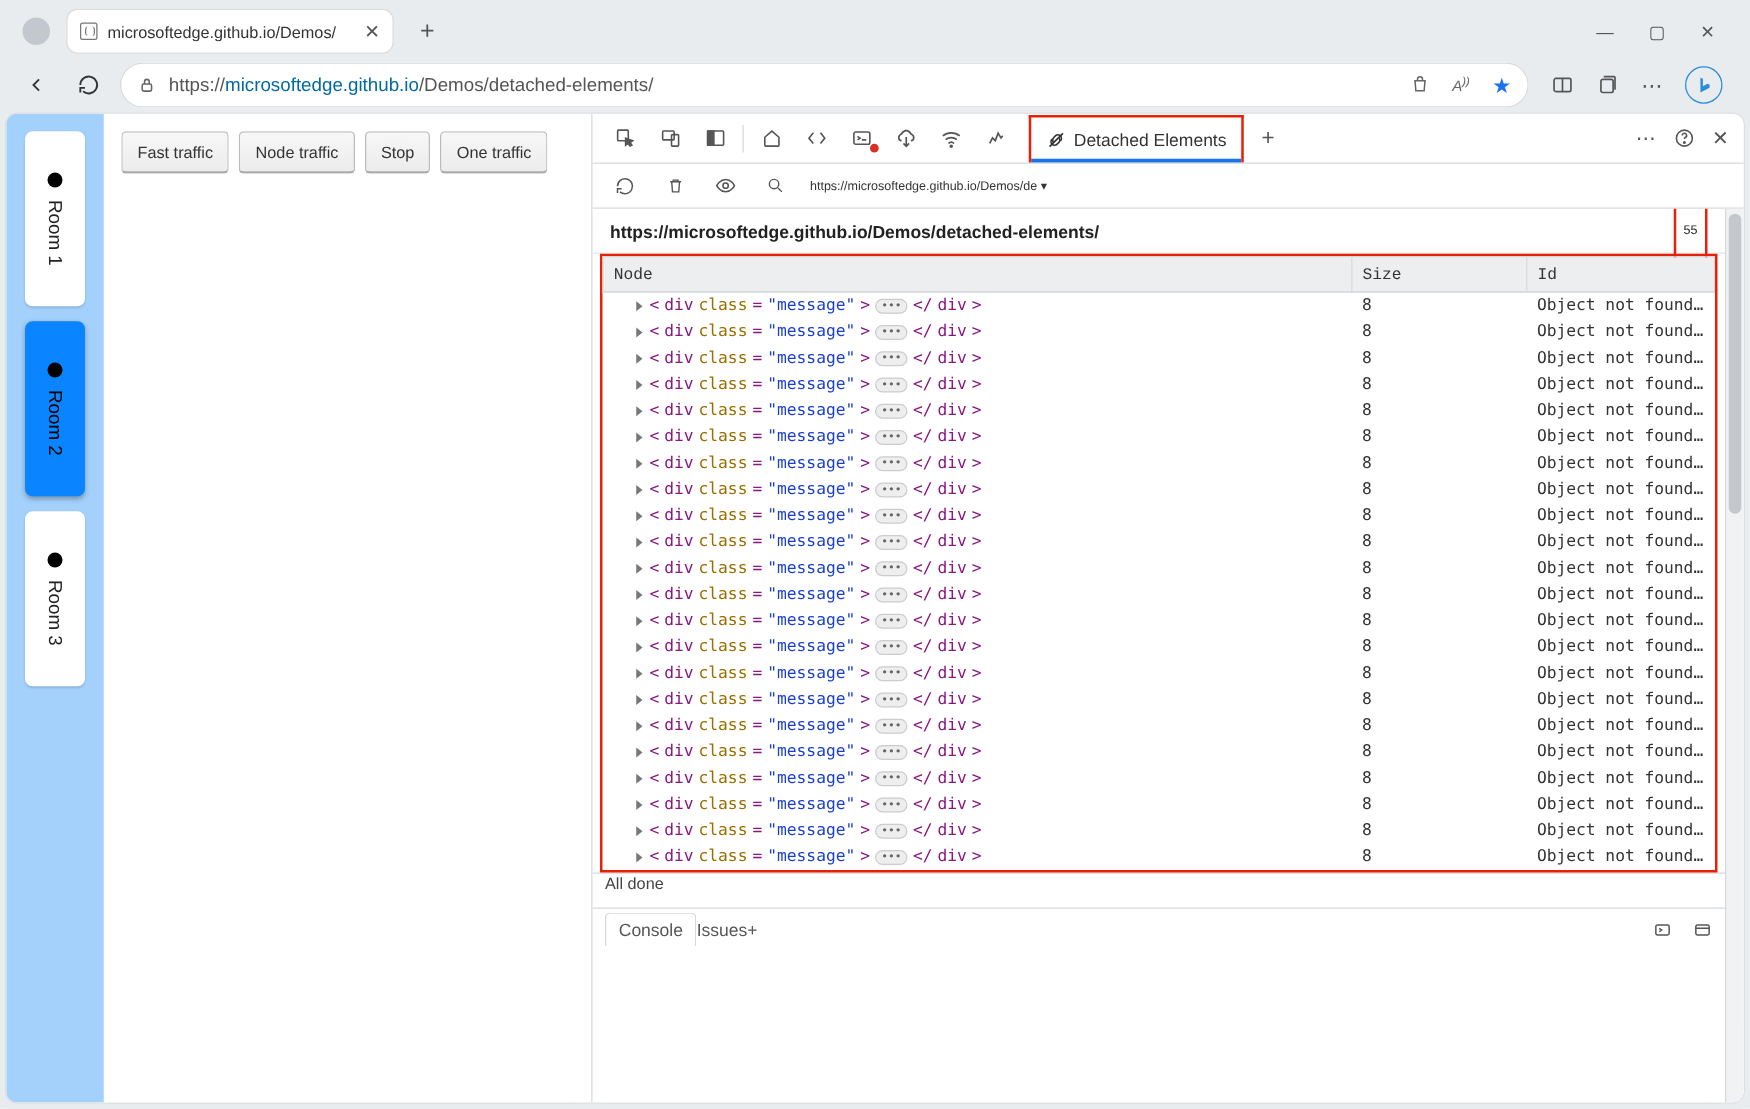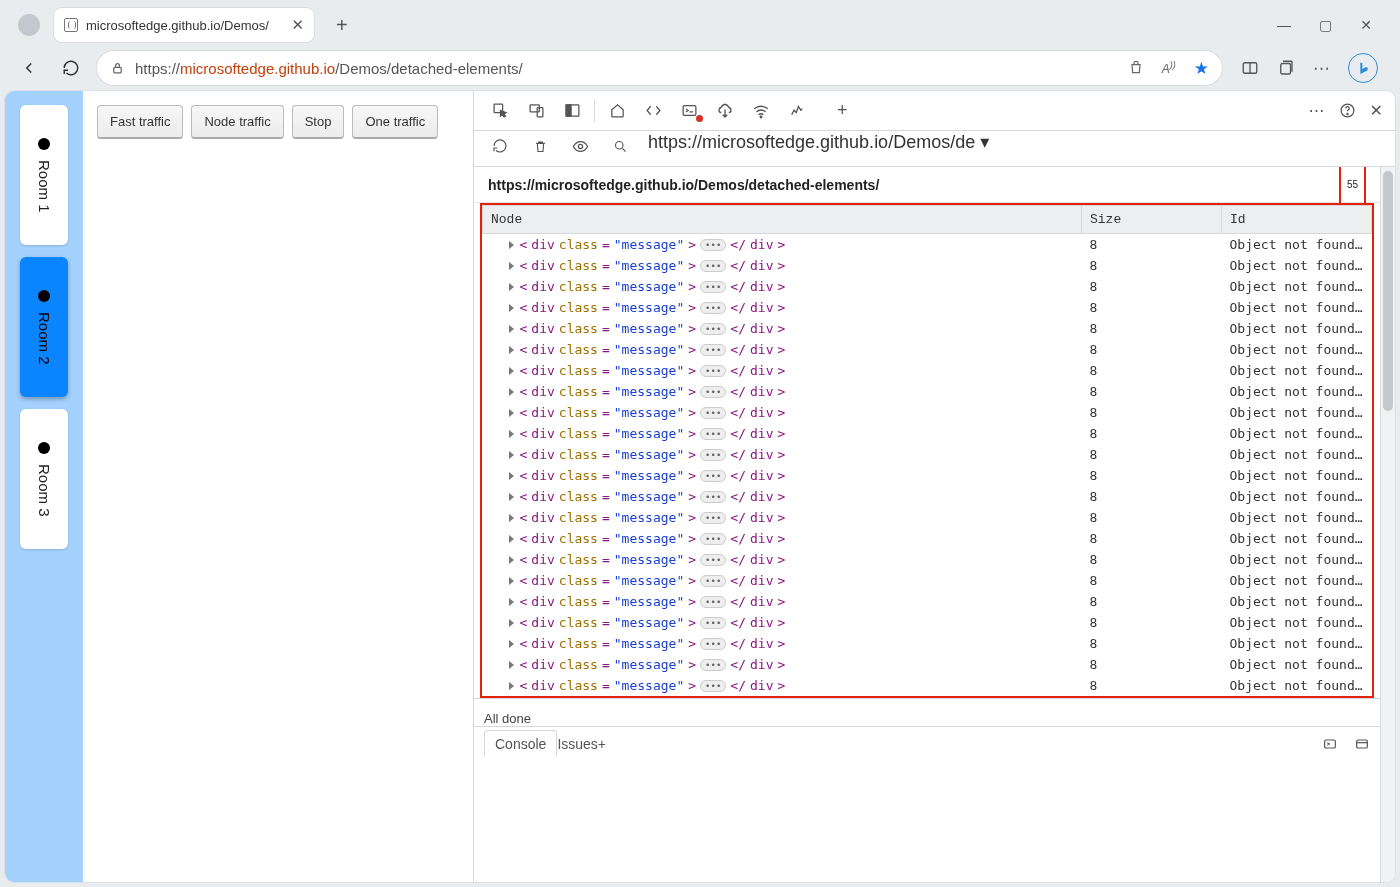--- a/index.html
+++ b/index.html
@@ -13,21 +13,21 @@
 .tab-title{flex:1;white-space:nowrap;overflow:hidden;text-overflow:ellipsis;color:#333;font-size:13px;}
 .tab-close{margin-left:8px;font-size:15px;color:#555;cursor:pointer;}
 .new-tab{margin-left:14px;font-size:20px;color:#555;cursor:pointer;padding:0 8px;}
 .win-controls{margin-left:auto;display:flex;gap:28px;padding-right:18px;color:#555;}
 .win-controls span{font-size:14px;cursor:pointer;}
 .toolbar{display:flex;align-items:center;height:44px;padding:0 8px;gap:8px;}
 .nav-btn{width:34px;height:34px;display:flex;align-items:center;justify-content:center;color:#444;font-size:18px;cursor:pointer;border-radius:4px;}
 .addr-wrap{flex:1;display:flex;align-items:center;background:#fff;border-radius:20px;height:36px;padding:0 14px;gap:10px;box-shadow:inset 0 0 0 1px #d7d9dc;}
 .addr-wrap .icon{color:#666;font-size:14px;}
 .addr-url{flex:1;font-size:15px;color:#555;white-space:nowrap;overflow:hidden;}
-.addr-url .host{color:#c2410c;}
+.addr-url .host{color:#0369a1;}
 .addr-actions{display:flex;align-items:center;gap:18px;color:#666;}
 .star{color:#1a73e8;font-size:17px;}
 .rt-icons{display:flex;gap:18px;padding:0 10px;color:#555;font-size:17px;align-items:center;}
 .bing{width:30px;height:30px;border:1.5px solid #2a8dd9;border-radius:50%;display:flex;align-items:center;justify-content:center;}
 .bing svg{width:16px;height:16px;}
 .content{flex:1;display:flex;background:#fff;border-radius:10px;overflow:hidden;border:1px solid #dcdfe3;}
 .page-area{display:flex;flex:0 0 468px;min-width:0;}
 .sidebar{width:78px;background:#a3d1fb;display:flex;flex-direction:column;align-items:center;padding-top:14px;gap:12px;}
 .room{writing-mode:vertical-rl;text-orientation:mixed;background:#fff;border-radius:6px;width:48px;height:140px;display:flex;align-items:center;justify-content:center;gap:10px;cursor:pointer;font-size:15px;color:#222;box-shadow:0 1px 2px rgba(0,0,0,0.15);}
 .room.active{background:#0a84ff;color:#000;box-shadow:0 2px 4px rgba(0,0,0,0.3);}
@@ -36,21 +36,21 @@
 .btn{background:linear-gradient(#f7f7f7,#ececec);border:1px solid #bbb;border-bottom:2px solid #aaa;border-radius:4px;padding:8px 12px;font-size:13px;color:#333;cursor:pointer;}
 .devtools{flex:1;display:flex;flex-direction:column;border-left:1px solid #d6d9dc;min-width:0;}
 .dt-tabbar{display:flex;align-items:center;height:40px;border-bottom:1px solid #d6d9dc;position:relative;}
 .dt-icons{display:flex;align-items:center;padding:0 8px;gap:0;}
 .dt-ico{width:36px;height:30px;display:flex;align-items:center;justify-content:center;color:#555;cursor:pointer;position:relative;}
 .sep{width:1px;height:22px;background:#d6d9dc;margin:0 4px;}
 .dt-tab{display:flex;align-items:center;height:38px;padding:0 12px;gap:6px;cursor:pointer;font-size:14px;color:#333;}
 .dt-tab.hl{border:2.5px solid #e52207;border-bottom:none;box-shadow:inset 0 -3px 0 #1a73e8;background:#fff;margin-bottom:-1px;}
 .dt-tabbar .more{margin-left:6px;font-size:18px;color:#555;cursor:pointer;padding:0 8px;}
 .dt-tabbar .right{margin-left:auto;display:flex;gap:14px;padding-right:12px;color:#555;font-size:16px;align-items:center;}
-.dt-toolbar2{display:flex;align-items:flex-start;height:36px;border-bottom:1px solid #d6d9dc;padding:0 8px;gap:4px;font-size:18px;color:#555;}
+.dt-toolbar2{display:flex;align-items:center;height:36px;border-bottom:1px solid #d6d9dc;padding:0 8px;gap:4px;font-size:10px;color:#555;}
 .dt-toolbar2 .url{margin-left:6px;color:#333;}
 .panel-body{flex:1;display:flex;min-height:0;}
 .panel-scroll{flex:1;overflow:hidden;position:relative;}
 .origin-row{display:flex;align-items:center;height:36px;padding:0 14px;font-size:14px;color:#222;font-weight:600;border-bottom:1px solid #e3e6e9;}
 .origin-row .count{margin-left:auto;border:2.5px solid #e52207;padding:17px 6px;font-size:10px;font-weight:400;}
 .data-wrap{border:2.5px solid #e52207;margin:0 6px 0 6px;position:relative;}
 table.det{width:100%;border-collapse:collapse;table-layout:fixed;}
 table.det th{background:#eceef0;text-align:left;font-weight:400;padding:6px 8px;border:1px solid #d6d9dc;font-size:13px;color:#333;font-family:Liberation Mono, monospace;}
 table.det td{padding:3px 8px;font-family:Consolas,monospace;font-size:13px;white-space:nowrap;overflow:hidden;text-overflow:ellipsis;}
 .col-node{width:auto;}
@@ -58,21 +58,21 @@
 .col-id{width:150px;}
 .node-cell{display:flex;align-items:center;gap:4px;padding-left:18px;}
 .tri{width:0;height:0;border-left:5px solid #777;border-top:4px solid transparent;border-bottom:4px solid transparent;margin-right:2px;}
 .tok-tag{color:#8a1680;}
 .tok-attr{color:#9b6e00;}
 .tok-op{color:#8a1680;}
 .tok-val{color:#1a3fcf;}
 .ellips{display:inline-flex;align-items:center;justify-content:center;background:#eee;border:1px solid #ccc;border-radius:7px;padding:0 4px;font-size:9px;color:#666;height:12px;line-height:10px;}
 .id-cell{font-family:"Segoe UI",Arial,sans-serif;color:#333;}
 .size-cell{font-family:"Segoe UI",Arial,sans-serif;color:#333;}
-.status{height:28px;border-top:1px solid #d6d9dc;display:flex;align-items:flex-end;padding:0 10px;font-size:13px;color:#444;}
+.status{height:28px;border-top:1px solid #d6d9dc;display:flex;align-items:flex-start;padding:0 10px;font-size:13px;color:#444;}
 .drawer{height:34px;border-top:1px solid #d6d9dc;display:flex;align-items:center;padding:0 10px;font-size:14px;color:#555;}
 .drawer .active{background:#fff;border:1px solid #d6d9dc;border-bottom:none;padding:5px 10px;border-radius:4px 4px 0 0;}
 .drawer .right{margin-left:auto;display:flex;gap:16px;}
 .vscroll{width:15px;background:#f1f2f3;border-left:1px solid #d6d9dc;position:relative;}
 .vscroll .thumb{position:absolute;left:2px;right:2px;top:4px;height:240px;background:#c4c7cb;border-radius:6px;}
 svg{display:block;}
 .red-dot::after{content:"";position:absolute;right:4px;bottom:4px;width:7px;height:7px;background:#d93025;border-radius:50%;}
 </style>
 </head>
 <body>
@@ -220,20 +220,28 @@
                 <path d="M3 9a14 14 0 0 1 18 0M6 13a9 9 0 0 1 12 0M9 17a4 4 0 0 1 6 0"></path>
                 <circle cx="12" cy="20" r="1" fill="#555"></circle>
               </svg>
             </span>
           <span class="dt-ico">
               <svg width="18" height="18" viewBox="0 0 24 24" fill="none" stroke="#555" stroke-width="1.8">
                 <path d="M5 17l3-6 3 3 3-8 3 5 2-2"></path>
               </svg>
             </span>
         </div>
+        <div class="dt-tab hl">
+          <svg width="16" height="16" viewBox="0 0 24 24" fill="none" stroke="#333" stroke-width="2">
+              <path d="M15 9a4 4 0 0 1 0 6l-2 2a4 4 0 0 1-6-6"></path>
+              <path d="M9 15a4 4 0 0 1 0-6l2-2a4 4 0 0 1 6 6"></path>
+              <line x1="4" y1="20" x2="20" y2="4"></line>
+            </svg>
+          <span>Detached Elements</span>
+        </div>
         <span class="more">+</span>
         <div class="right">
           <span>⋯</span>
           <span>
               <svg width="17" height="17" viewBox="0 0 24 24" fill="none" stroke="#555" stroke-width="1.8">
                 <circle cx="12" cy="12" r="9"></circle>
                 <path d="M9.5 9a2.5 2.5 0 1 1 3.5 2.3c-.8.4-1 1-1 1.7"></path>
                 <circle cx="12" cy="17" r="0.8" fill="#555"></circle>
               </svg>
             </span>

